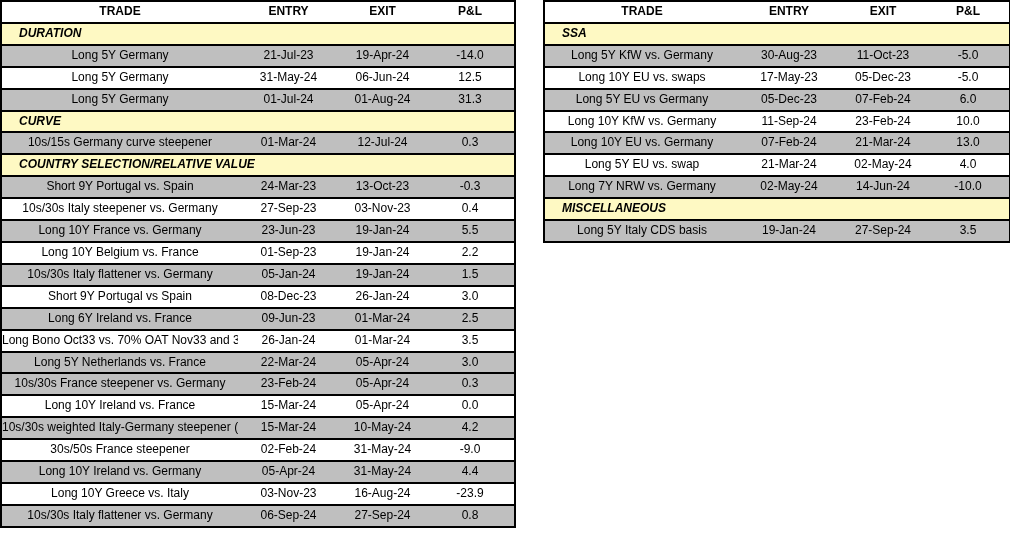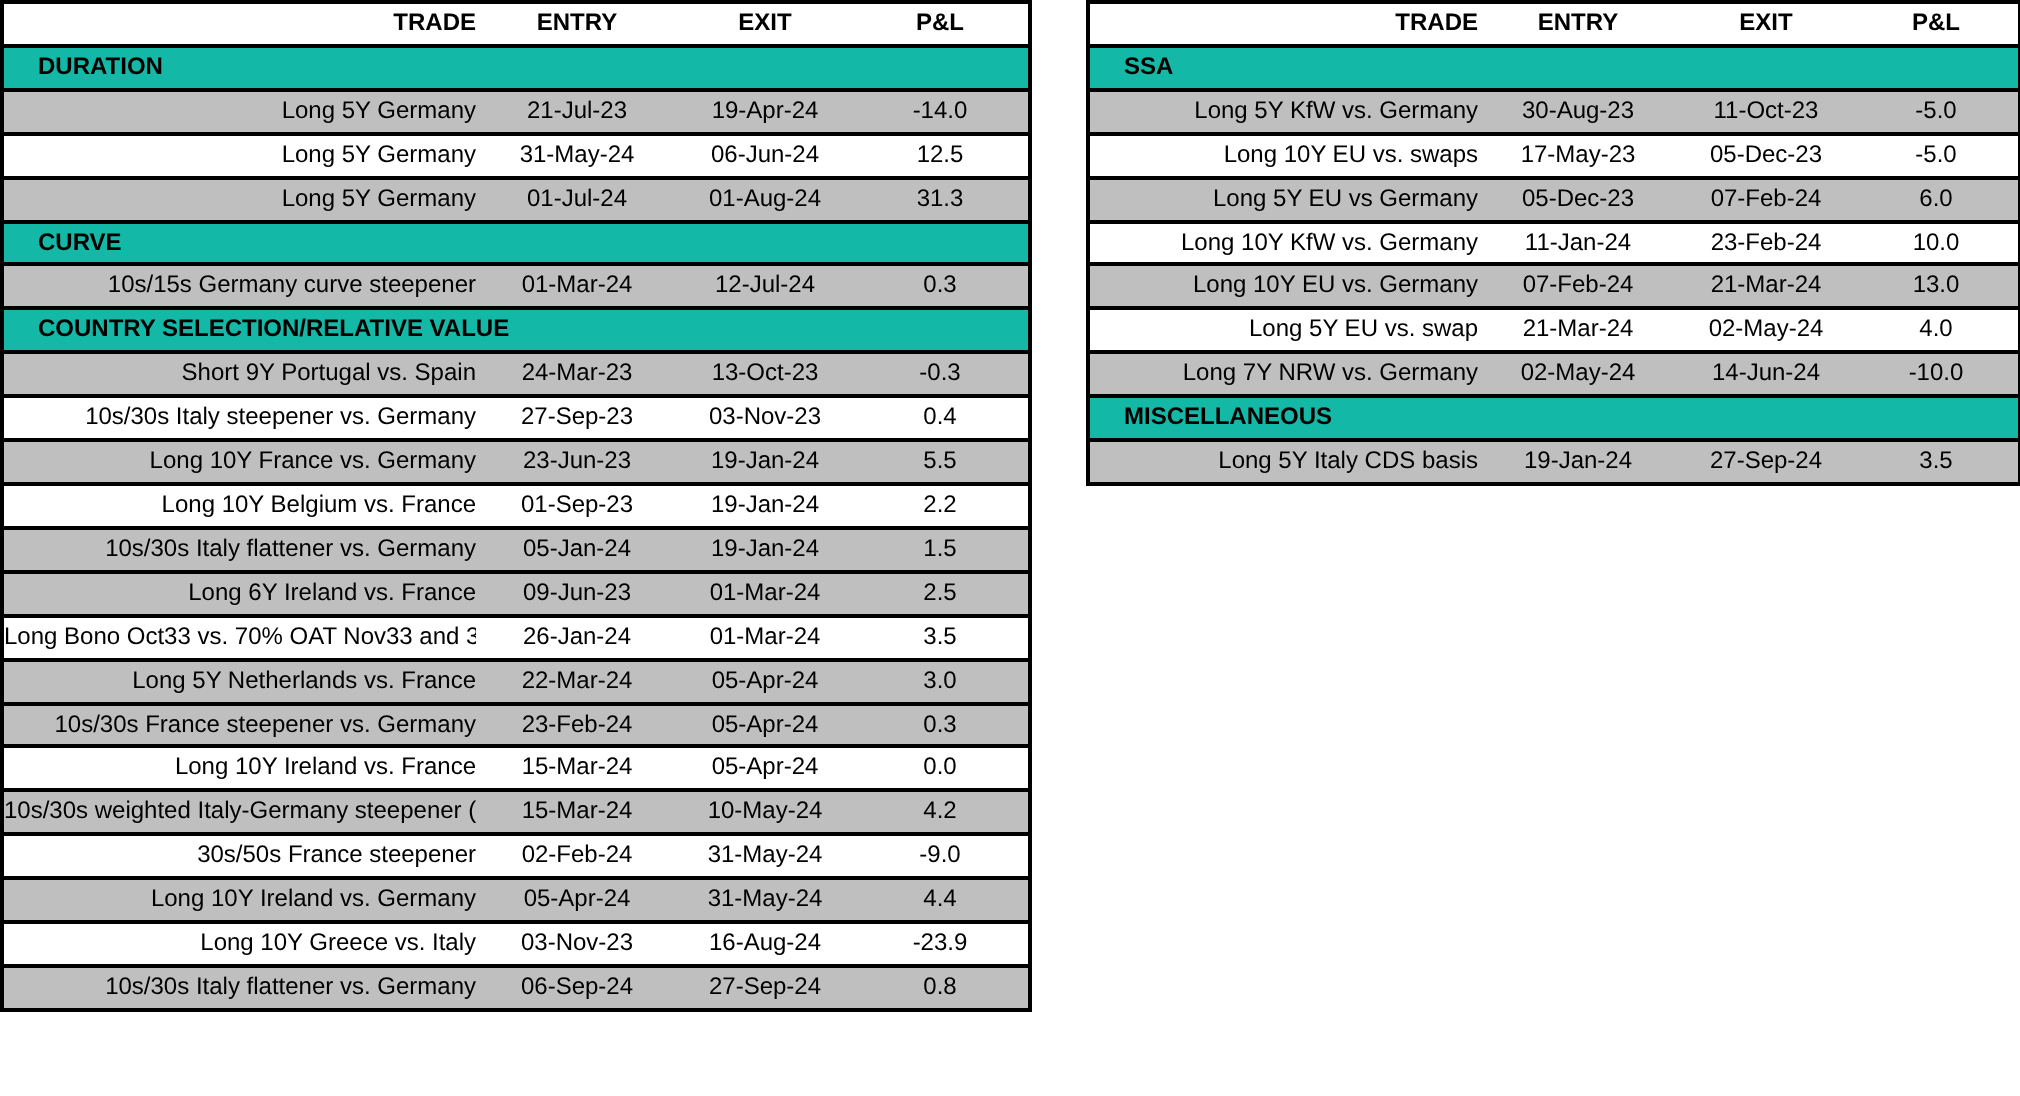--- a/index.html
+++ b/index.html
@@ -30,35 +30,36 @@
   table.trades td {
     border-bottom: 2px solid #000000;
     height: 19.9px;
     padding: 0;
     vertical-align: middle;
     white-space: nowrap;
     overflow: hidden;
     line-height: 19.9px;
   }
   th.col-trade, td.td-trade {
-    text-align: right;
+    text-align: center;
     padding-left: 3px;
   }
   th.col-center, td.td-center {
     text-align: center;
   }
   thead th {
     font-weight: bold;
     background: #ffffff;
   }
   tr.section-row td {
     font-weight: bold;
-    background: #14b8a6;
+    background: #fef9c3;
     text-align: left;
     padding-left: 17px;
+    font-style: italic;
   }
   tr.row-gray td  { background: #bfbfbf; }
   tr.row-white td { background: #ffffff; }
 </style>
 </head>
 <body>
 
 <table class="trades" id="left-table">
   <colgroup>
     <col style="width:237px">
@@ -131,20 +132,26 @@
         <td class="td-center">01-Sep-23</td>
         <td class="td-center">19-Jan-24</td>
         <td class="td-center">2.2</td>
       </tr>
       <tr class="row-gray">
         <td class="td-trade">10s/30s Italy flattener vs. Germany</td>
         <td class="td-center">05-Jan-24</td>
         <td class="td-center">19-Jan-24</td>
         <td class="td-center">1.5</td>
       </tr>
+      <tr class="row-white">
+        <td class="td-trade">Short 9Y Portugal vs Spain</td>
+        <td class="td-center">08-Dec-23</td>
+        <td class="td-center">26-Jan-24</td>
+        <td class="td-center">3.0</td>
+      </tr>
       <tr class="row-gray">
         <td class="td-trade">Long 6Y Ireland vs. France</td>
         <td class="td-center">09-Jun-23</td>
         <td class="td-center">01-Mar-24</td>
         <td class="td-center">2.5</td>
       </tr>
       <tr class="row-white">
         <td class="td-trade">Long Bono Oct33 vs. 70% OAT Nov33 and 30%</td>
         <td class="td-center">26-Jan-24</td>
         <td class="td-center">01-Mar-24</td>
@@ -233,21 +240,21 @@
         <td class="td-center">-5.0</td>
       </tr>
       <tr class="row-gray">
         <td class="td-trade">Long 5Y EU vs Germany</td>
         <td class="td-center">05-Dec-23</td>
         <td class="td-center">07-Feb-24</td>
         <td class="td-center">6.0</td>
       </tr>
       <tr class="row-white">
         <td class="td-trade">Long 10Y KfW vs. Germany</td>
-        <td class="td-center">11-Jan-24</td>
+        <td class="td-center">11-Sep-24</td>
         <td class="td-center">23-Feb-24</td>
         <td class="td-center">10.0</td>
       </tr>
       <tr class="row-gray">
         <td class="td-trade">Long 10Y EU vs. Germany</td>
         <td class="td-center">07-Feb-24</td>
         <td class="td-center">21-Mar-24</td>
         <td class="td-center">13.0</td>
       </tr>
       <tr class="row-white">

